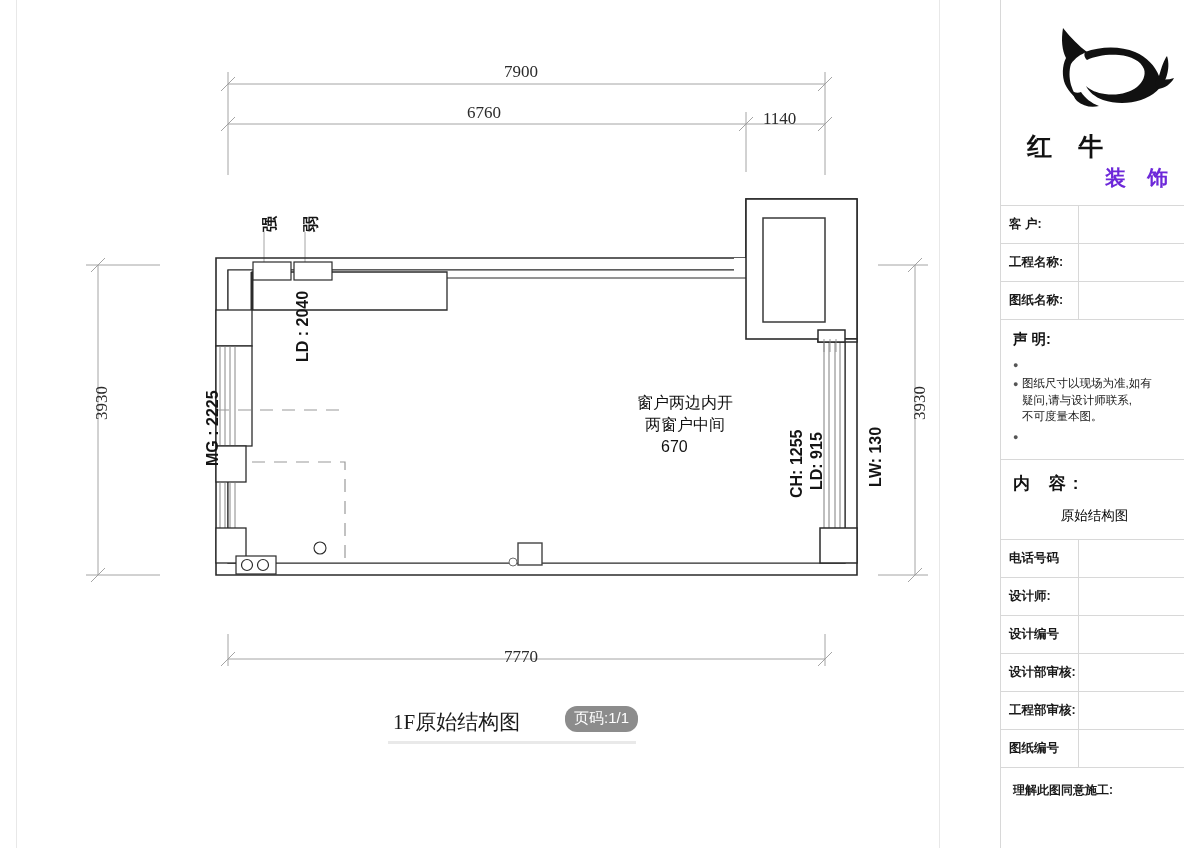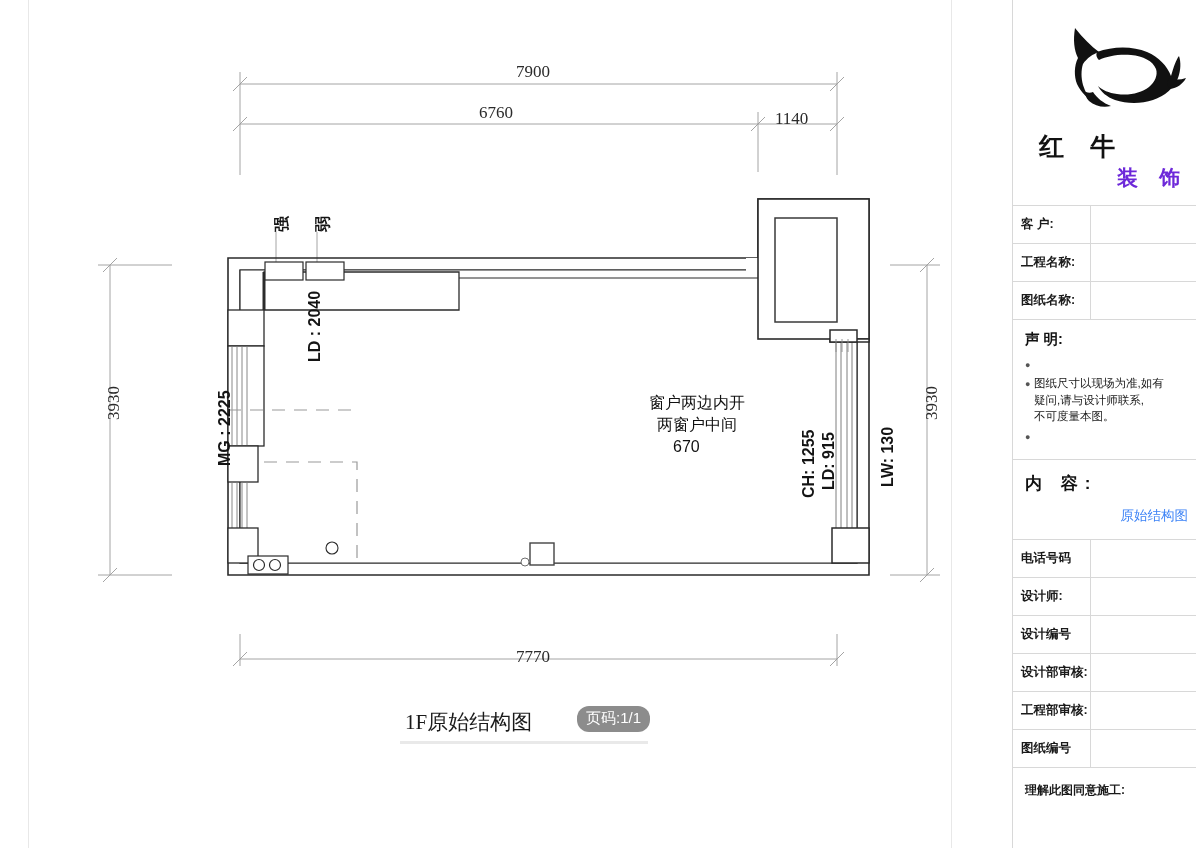--- a/index.html
+++ b/index.html
@@ -10,21 +10,20 @@
     width: 1200px; height: 848px;
     font-family: "Liberation Sans", sans-serif;
     overflow: hidden;
     position: relative;
   }
   #sheet {
     position: absolute;
     left: 0; top: 0;
     width: 956px; height: 848px;
     background: #ffffff;
-    margin-left: 12px;
   }
   
   .page-edge-left {
     position: absolute; left: 16px; top: 0; width: 1px; height: 848px;
     background: #e8e8e8;
   }
   .page-edge-right {
     position: absolute; right: 16px; top: 0; width: 1px; height: 848px;
     background: #e8e8e8;
   }
@@ -188,22 +187,22 @@
     border-bottom: 1px solid #d8d8d8;
     padding: 12px 8px 14px 12px;
     box-sizing: border-box;
   }
   .tb-content-label {
     font-size: 17px; font-weight: bold; color: #111;
     letter-spacing: 7px;
     font-family: "Liberation Sans", sans-serif;
   }
   .tb-content-value {
-    font-size: 13.5px; color: #3b82f6;
-    text-align: right;
+    font-size: 13.5px; color: #000000;
+    text-align: center;
     margin-top: 12px;
     font-family: "Liberation Sans", sans-serif;
   }
   .tb-sign {
     padding: 14px 10px 0 12px;
     box-sizing: border-box;
   }
   .tb-sign-line1 {
     font-size: 12px; font-weight: bold; color: #1a1a1a;
     font-family: "Liberation Sans", sans-serif;

